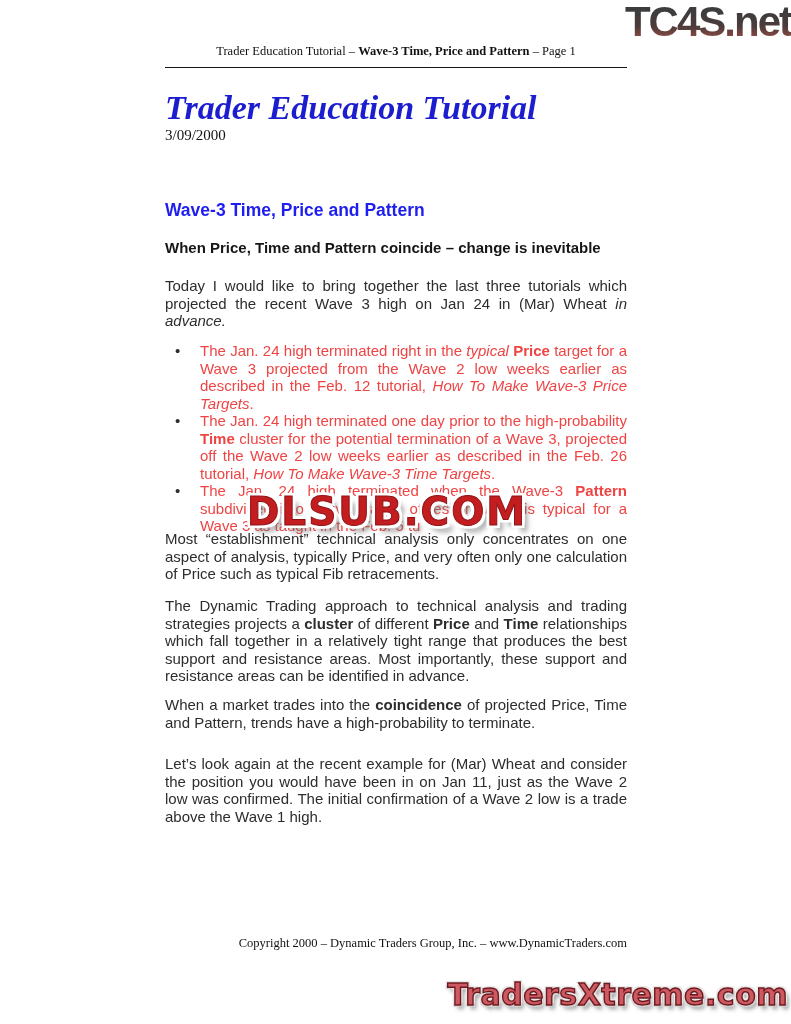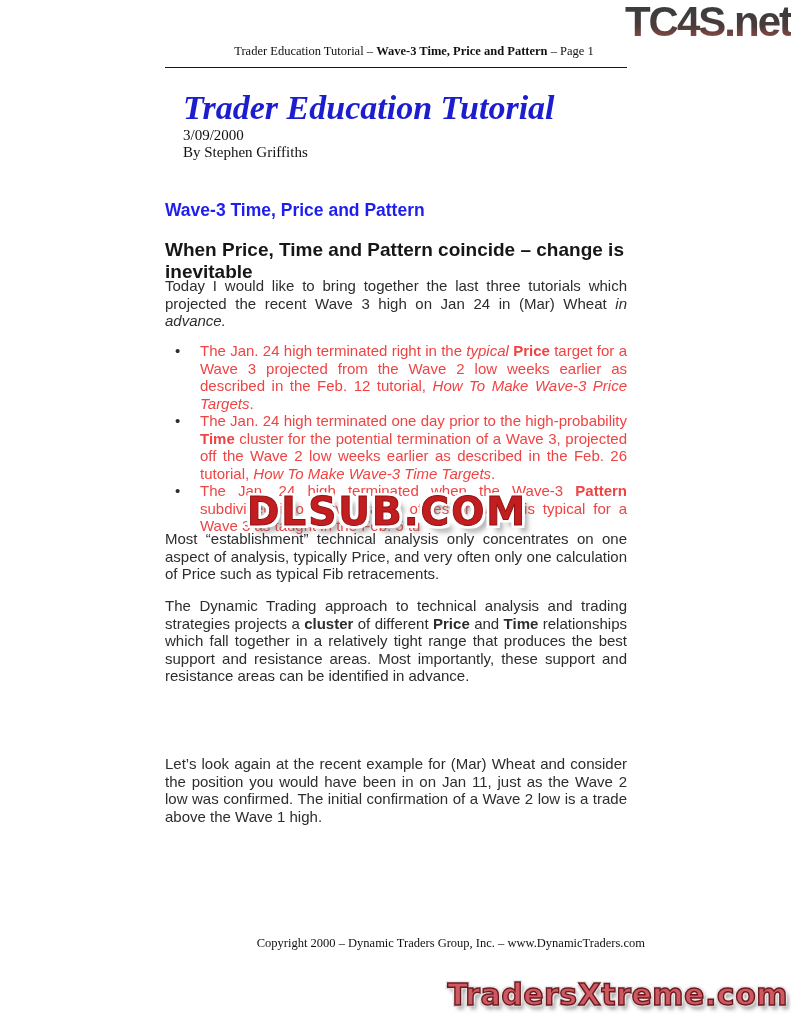--- a/index.html
+++ b/index.html
@@ -5,42 +5,42 @@
   * { margin:0; padding:0; box-sizing:border-box; }
   html,body { background:#ffffff; }
   .page {
     position:relative; width:791px; height:1024px;
     background:#ffffff; overflow:hidden;
     font-family:"Liberation Sans", sans-serif;
     color:#2d2d2d;
   }
   .abs { position:absolute; }
   .col { left:165px; width:462px; }
-  .serif { font-family:"Liberation Serif", serif; color:#111;margin-left:18px; }
+  .serif { font-family:"Liberation Serif", serif; color:#111; }
   .b { font-weight:bold; }
   .i { font-style:italic; }
 
   .header-line { top:44px; font-size:12.5px; text-align:center; }
   .rule { top:67px; height:0; border-top:1.7px solid #151515; }
 
   .logo {
     top:1px; right:0px; font-size:42px; font-weight:bold; letter-spacing:-2px;
     color:#4a3838;
     background:linear-gradient(to bottom, #3d3d3d 20%, #4a3c3b 60%, #8d4a43 88%, #7c3230 100%);
     -webkit-background-clip:text; background-clip:text;
     -webkit-text-fill-color:transparent;
     line-height:1.0;
   }
 
   .doc-title { top:89px; font-size:34px; font-weight:bold; font-style:italic; color:#1d1dd0; }
   .date-line { top:127px; font-size:15px; }
   .byline    { top:144px; font-size:15px; }
 
   .section-heading { top:200px; font-size:17.5px; font-weight:bold; color:#1e1ef0; }
-  .subheading { top:239px; font-size:19px; font-weight:bold; color:#161616; }
+  .subheading { top:239px; font-size:15px; font-weight:bold; color:#161616; }
 
   .para { font-size:15px; line-height:17.5px; text-align:justify; color:#2d2d2d; }
   .p1 { top:277px; }
   .p2 { top:530px; }
   .p3 { top:597px; }
   .p4 { top:696px; }
   .p5 { top:755px; }
 
   .bullets { top:342px; }
   .bullet-row { display:flex; padding-left:10px; }
@@ -79,21 +79,20 @@
 
 <div class="page">
 
   <div class="abs logo">TC4S.net</div>
 
   <div class="abs col header-line serif"><span>Trader Education Tutorial – </span><span class="b">Wave-3 Time, Price and Pattern</span><span> – Page 1</span></div>
   <div class="abs col rule"></div>
 
   <div class="abs col doc-title serif">Trader Education Tutorial</div>
   <div class="abs col date-line serif">3/09/2000</div>
-  <div class="abs col byline serif">By Stephen Griffiths</div>
 
   <div class="abs col section-heading">Wave-3 Time, Price and Pattern</div>
   <div class="abs col subheading">When Price, Time and Pattern coincide – change is inevitable</div>
 
   <div class="abs col para p1"><span>Today I would like to bring together the last three tutorials which projected the recent Wave 3 high on Jan 24 in (Mar) Wheat </span><span class="i">in advance.</span></div>
 
   <div class="abs col bullets">
     <div class="bullet-row">
       <div class="bullet-marker">•</div>
       <div class="bullet-text"><span>The Jan. 24 high terminated right in the </span><span class="i">typical</span><span> </span><span class="b">Price</span><span> target for a Wave 3 projected from the Wave 2 low weeks earlier as described in the Feb. 12 tutorial, </span><span class="i">How To Make Wave-3 Price Targets</span><span>.</span></div>
@@ -105,19 +104,20 @@
     <div class="bullet-row">
       <div class="bullet-marker">•</div>
       <div class="bullet-text"><span>The Jan. 24 high terminated when the Wave-3 </span><span class="b">Pattern</span><span> subdivided into a five waves of lesser which is typical for a Wave 3 as taught in the Feb. 5 tu</span></div>
     </div>
   </div>
 
   <div class="abs wm-overlay">DLSUB.COM</div>
 
   <div class="abs col para p2"><span>Most “establishment” technical analysis only concentrates on one aspect of analysis, typically Price, and very often only one calculation of Price such as typical Fib retracements.</span></div>
   <div class="abs col para p3"><span>The Dynamic Trading approach to technical analysis and trading strategies projects a </span><span class="b">cluster</span><span> of different </span><span class="b">Price</span><span> and </span><span class="b">Time</span><span> relationships which fall together in a relatively tight range that produces the best support and resistance areas. Most importantly, these support and resistance areas can be identified in advance.</span></div>
+  <div class="abs col para p4"><span>When a market trades into the </span><span class="b">coincidence</span><span> of projected Price, Time and Pattern, trends have a high-probability to terminate.</span></div>
   <div class="abs col para p5"><span>Let’s look again at the recent example for (Mar) Wheat and consider the position you would have been in on Jan 11, just as the Wave 2 low was confirmed. The initial confirmation of a Wave 2 low is a trade above the Wave 1 high.</span></div>
 
   <div class="abs col footer-line serif">Copyright 2000 – Dynamic Traders Group, Inc. – www.DynamicTraders.com</div>
 
   <div class="abs wm-bottom">TradersXtreme.com</div>
 
 </div>
 
 </body></html>

